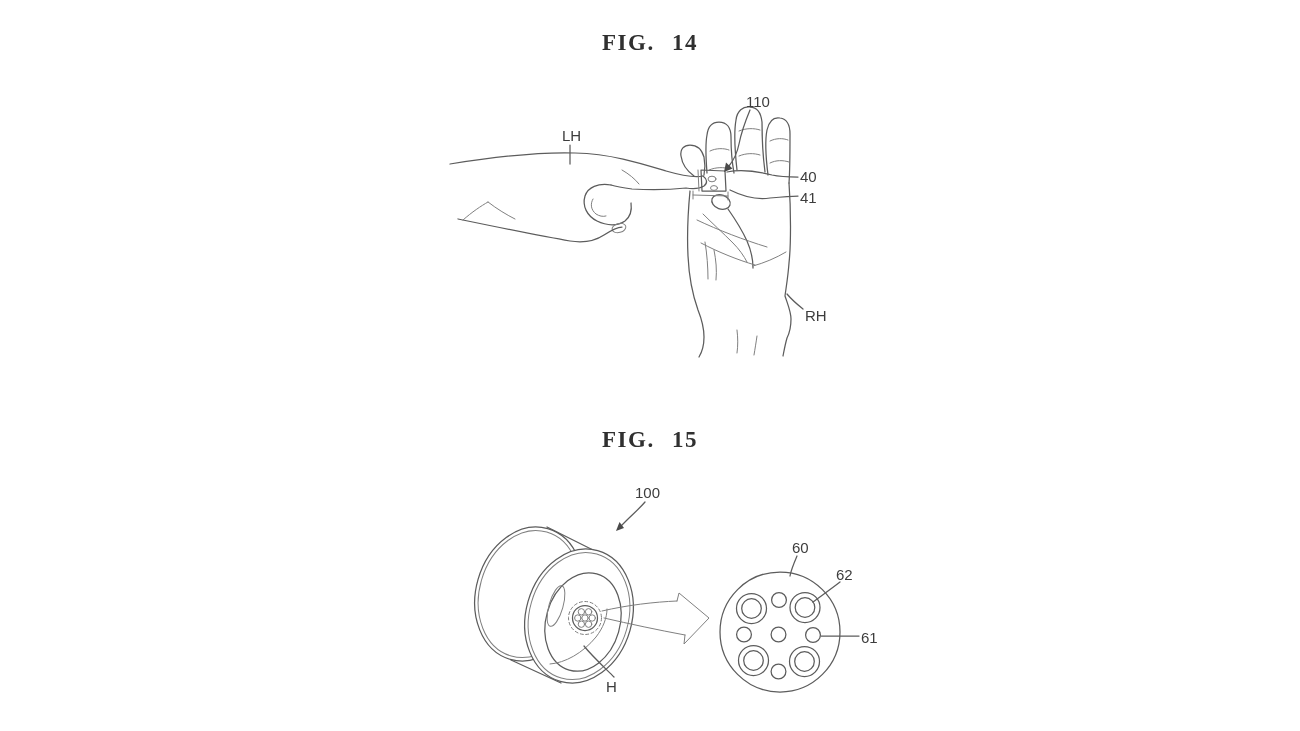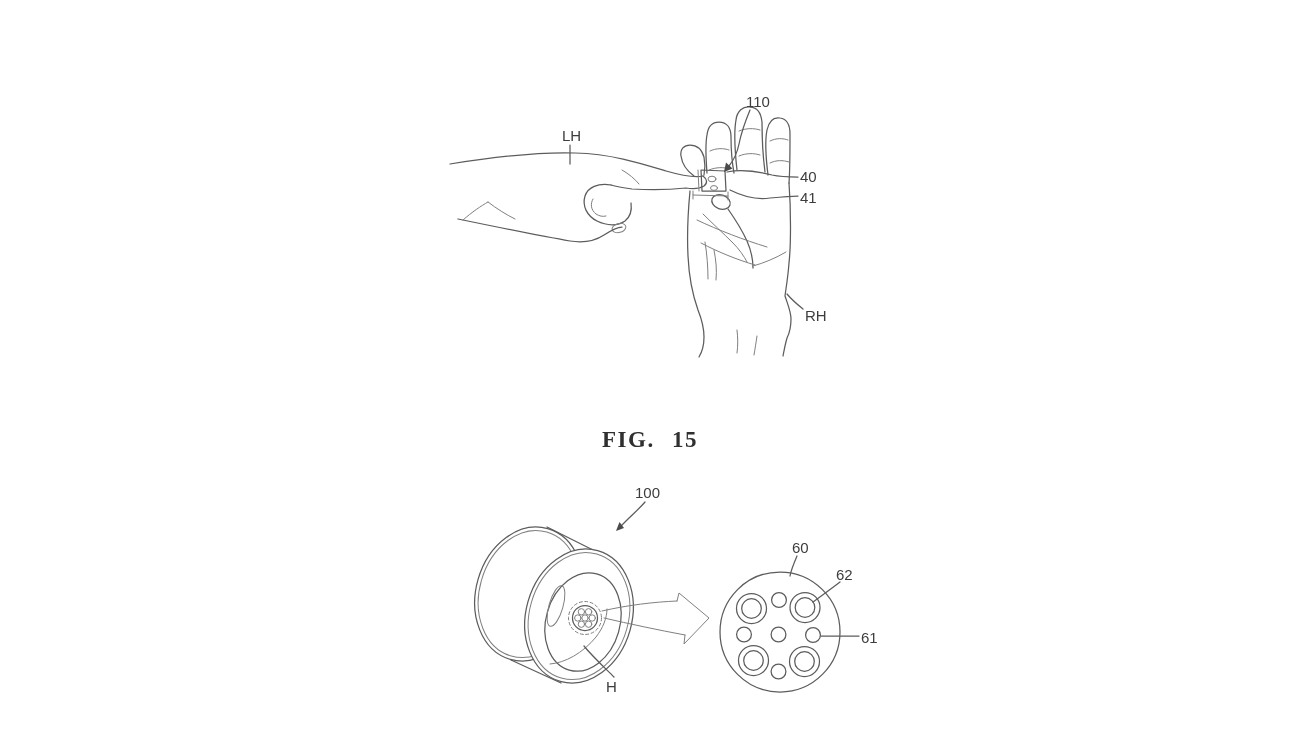--- a/index.html
+++ b/index.html
@@ -15,20 +15,21 @@
   .ink{stroke:#5c5c5c;stroke-width:1.25;fill:none;stroke-linecap:round;stroke-linejoin:round;}
   .ink2{stroke:#808080;stroke-width:1;fill:none;stroke-linecap:round;}
   .fillw{fill:#ffffff;}
   .solidhead{fill:#4a4a4a;stroke:none;}
 </style>
 </head>
 <body>
 
 <div class="page">
 
+  <div class="fig-title f14">FIG.  14</div>
 
   <svg style="left:430px;top:70px;width:470px;height:300px" viewBox="430 70 470 300" xmlns="http://www.w3.org/2000/svg">
 
     <g>
       <path class="ink" d="M450,164 C500,156 545,152 575,153 C612,154 640,163 666,171 C680,175 693,178 703,176"></path>
       <path class="ink" d="M703,176 C707,179 708,183 704,186 C699,189 692,189 686,188 C668,190 648,190 632,189 C624,188 617,187 611,185"></path>
       <path class="ink" d="M611,185 C598,183 588,187 585,196 C582,206 587,216 597,221 C607,226 618,226 625,221 C630,217 632,210 631,203"></path>
       <path class="ink2" d="M593,199 C590,204 591,210 596,214 C599,216 603,217 606,216"></path>
       <ellipse class="ink2" cx="619" cy="228" rx="7" ry="4.5" transform="rotate(-15 619 228)"></ellipse>
       <path class="ink" d="M458,219 C492,226 540,236 570,241 C583,243 595,241 604,235 C610,231 616,227 622,227"></path>

